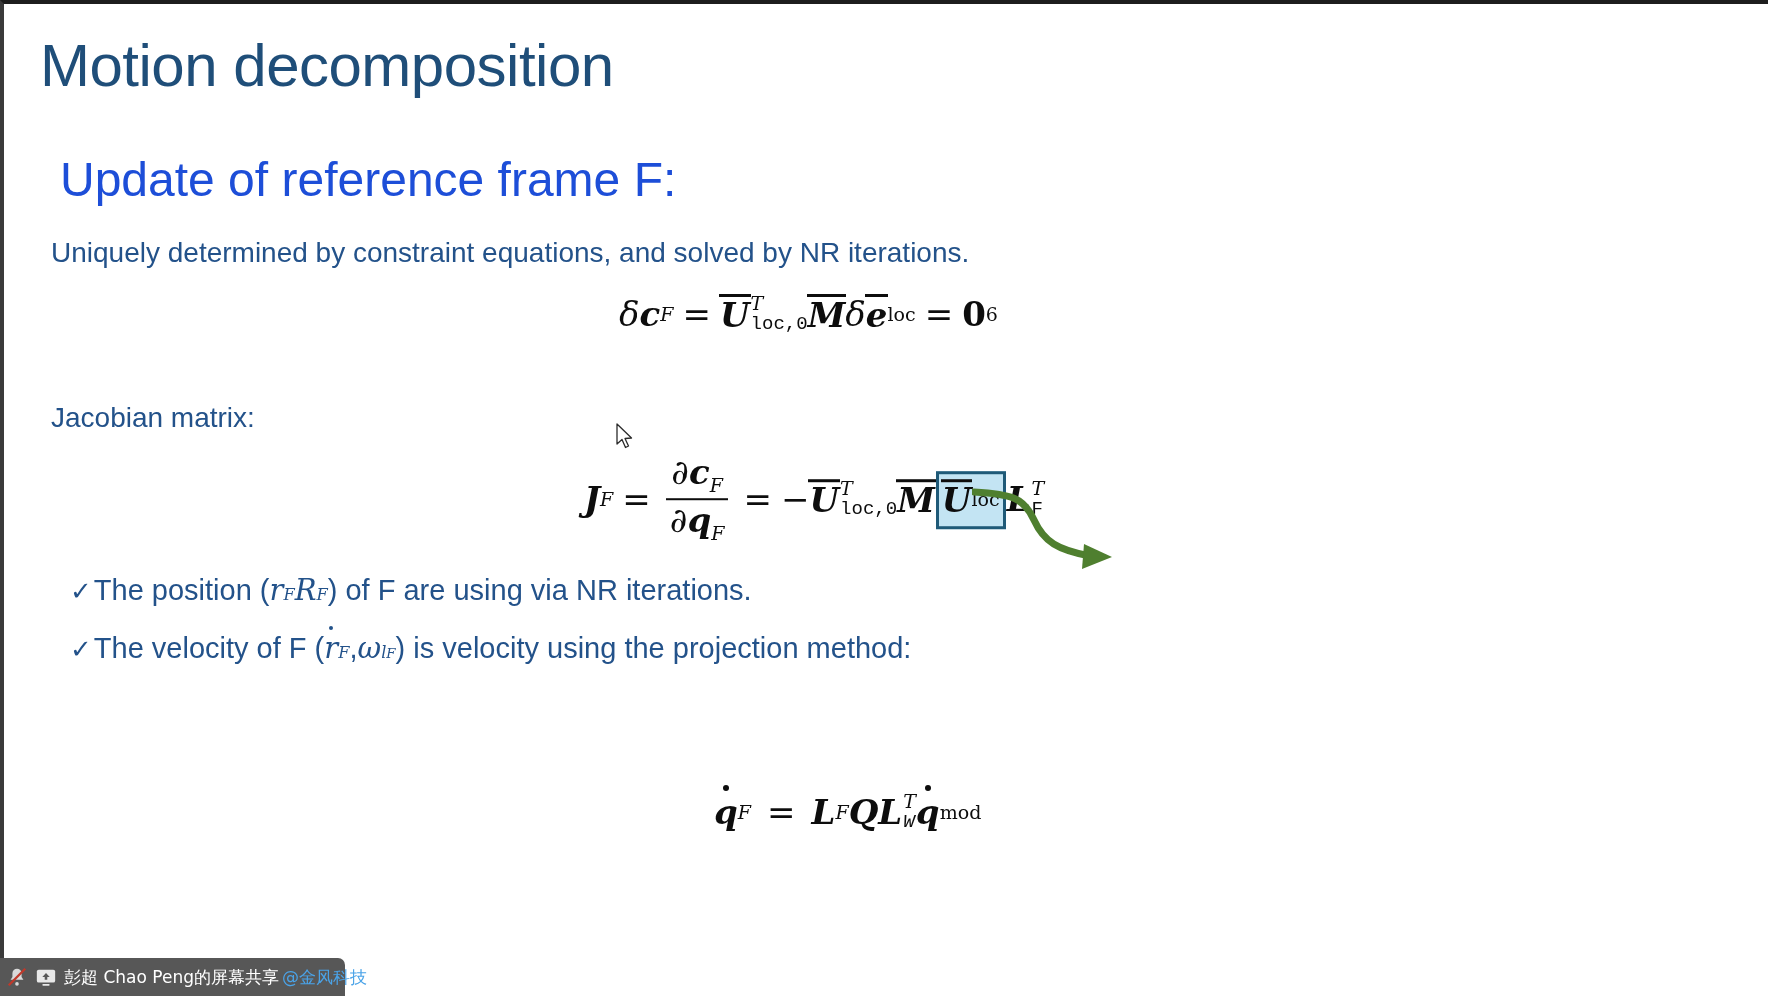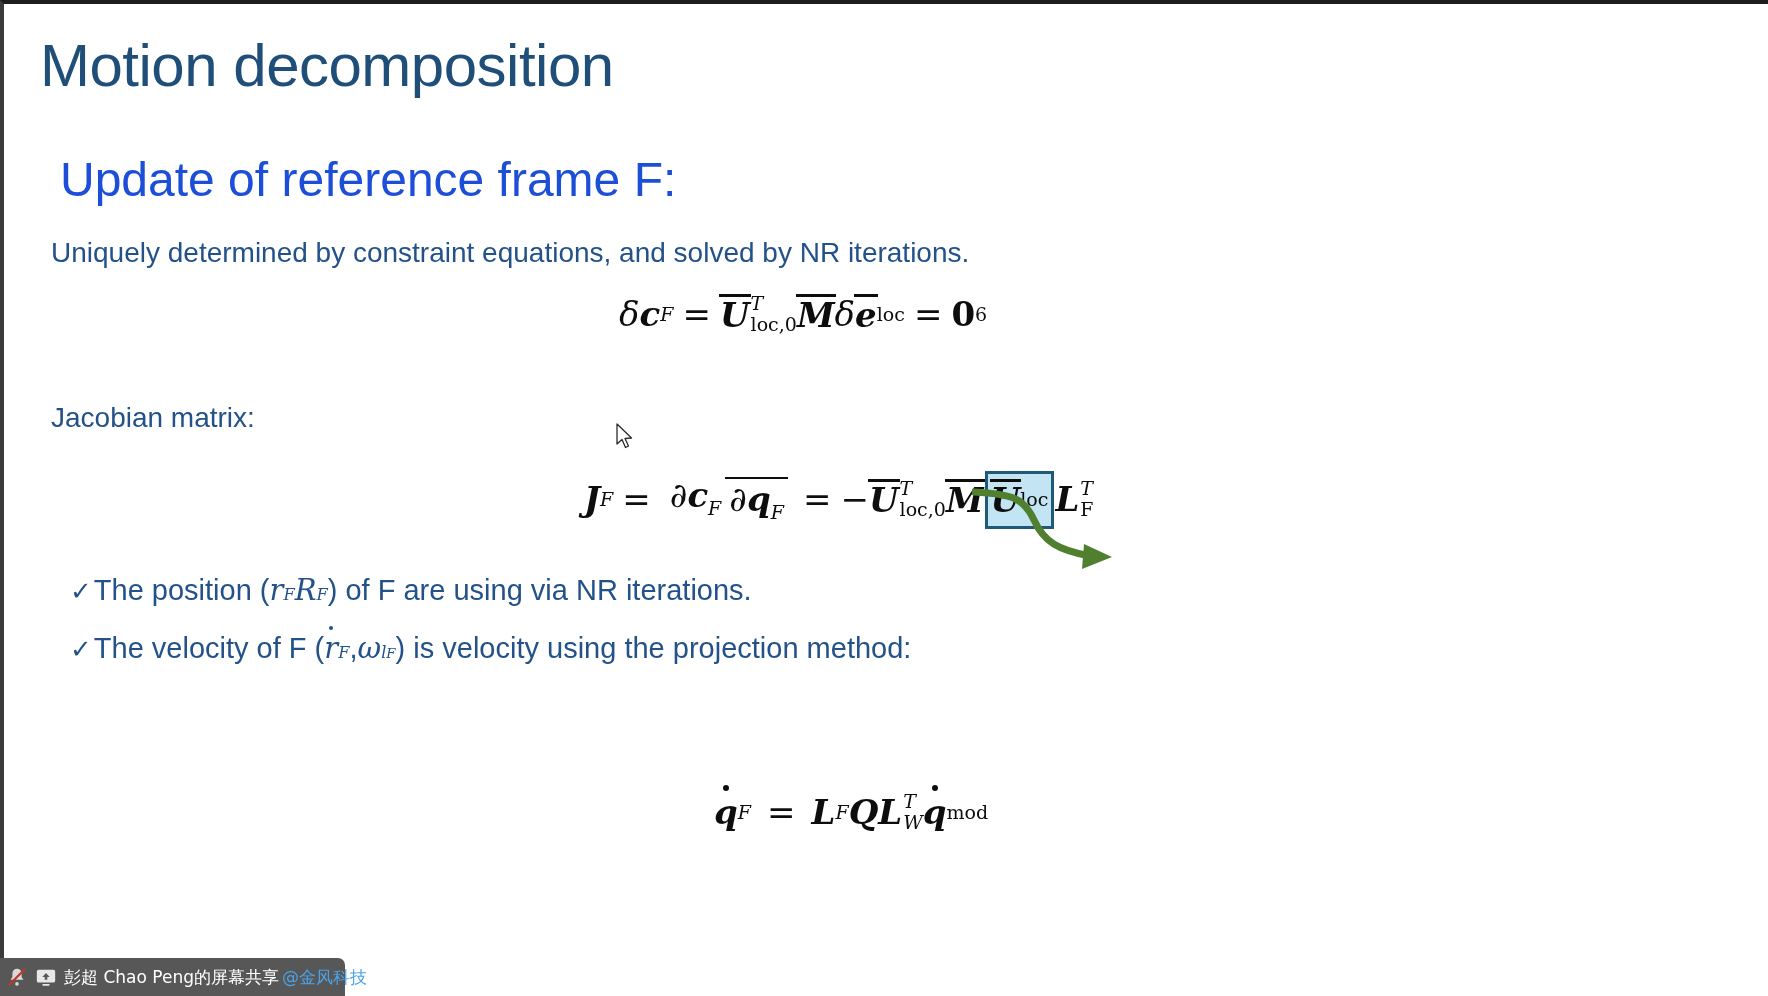--- a/index.html
+++ b/index.html
@@ -88,39 +88,39 @@
   
   .subsup {
     display: inline-flex;
     flex-direction: column;
     justify-content: center;
     vertical-align: middle;
     line-height: 1;
     margin-left: 1px;
   }
   .subsup .sup { font-size: .56em; font-style: italic; margin-bottom: .30em; }
-  .subsup .sub { font-size: .56em; font-style: normal; margin-top: -.22em; }
+  .subsup .sub { font-size: .56em; font-style: normal; margin-top: -.22em; font-family: Liberation Mono, monospace; }
   .sub-only { font-size: .56em; font-style: normal; vertical-align: sub; }
   .sub-up   { font-size: .56em; font-style: italic; vertical-align: sub; }
 
   
   .obar { position: relative; display: inline-block; padding-top: 2px; }
   .obar::before {
     content: "";
     position: absolute;
     left: -1px; right: -1px;
     top: 0.04em;
     height: 3px;
     background: currentColor;
   }
 
   
   .frac {
     display: inline-flex;
-    flex-direction: row;
+    flex-direction: column;
     align-items: center;
     vertical-align: middle;
     margin: 0 6px;
     line-height: 1.05;
   }
   .frac .num { padding: 0 4px 3px; }
   .frac .den { padding: 3px 4px 0; border-top: 2.5px solid currentColor; }
 
   
   .dotacc { position: relative; display: inline-block; }

